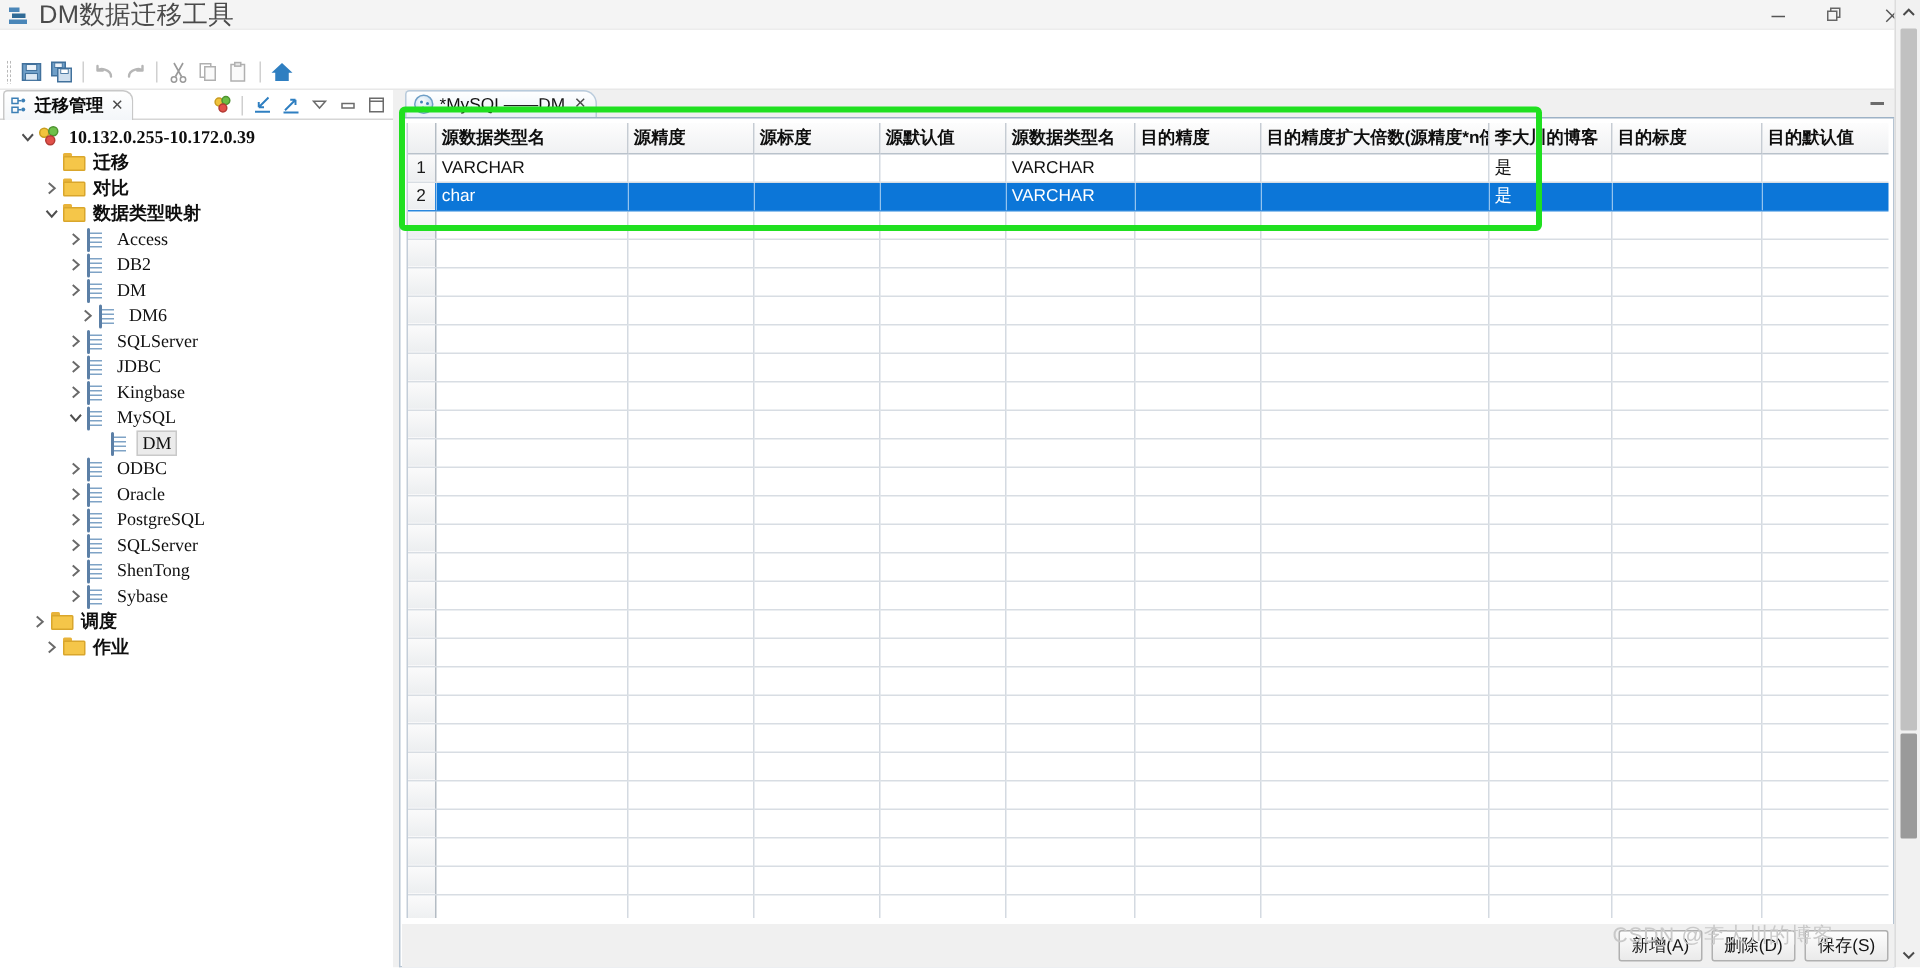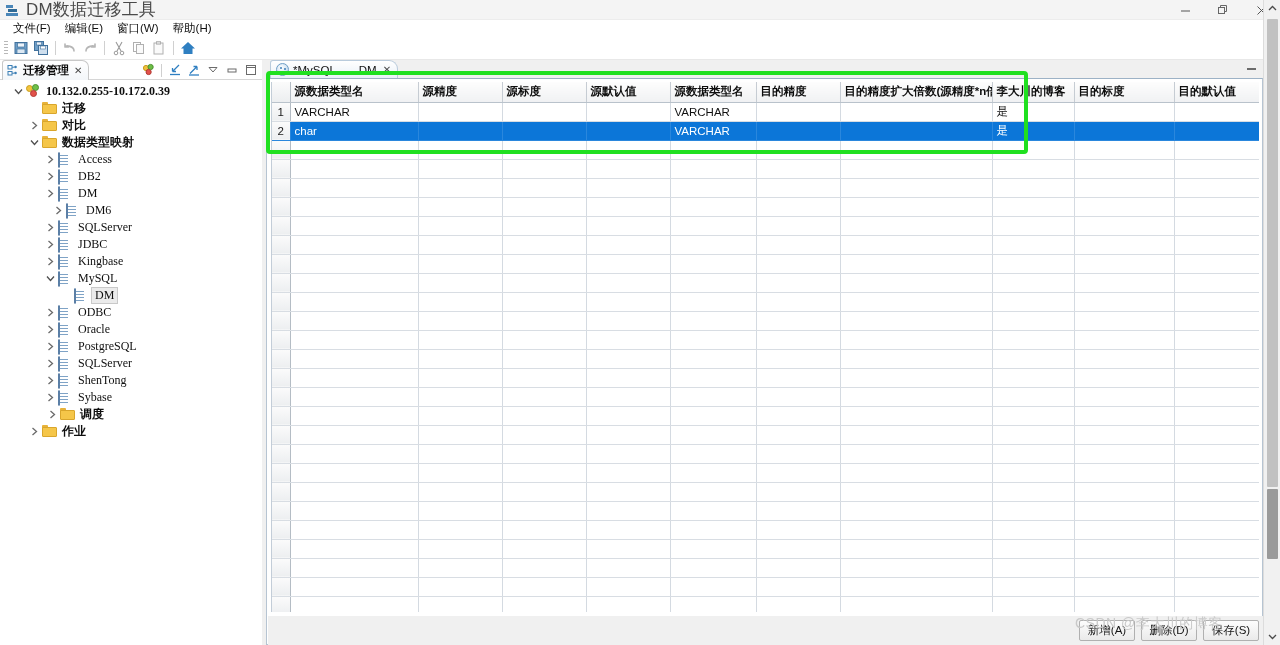--- a/index.html
+++ b/index.html
@@ -292,26 +292,20 @@
         </svg>
     </div>
     <div class="win-btn">
       <svg width="11" height="11" viewBox="0 0 11 11">
           <line x1="1.5" y1="1.5" x2="9.5" y2="9.5" stroke="#555" stroke-width="1"></line>
           <line x1="9.5" y1="1.5" x2="1.5" y2="9.5" stroke="#555" stroke-width="1"></line>
         </svg>
     </div>
   </div>
 
-  <div class="menubar">
-    <div class="mi">文件(F)</div>
-    <div class="mi">编辑(E)</div>
-    <div class="mi">窗口(W)</div>
-    <div class="mi">帮助(H)</div>
-  </div>
 
   <div class="toolbar">
     <div class="tb-grip"></div>
     <div class="tb-btn">
       <svg width="16" height="16" viewBox="0 0 16 16">
         <rect x="2" y="2.5" width="12" height="11" fill="#6f9fc8" stroke="#41719c"></rect>
         <rect x="4.5" y="3" width="7" height="4" fill="#eef4fa" stroke="#41719c" stroke-width=".7"></rect>
         <rect x="4" y="9" width="8" height="4.5" fill="#dce8f3" stroke="#41719c" stroke-width=".7"></rect>
       </svg>
     </div>
@@ -574,21 +568,21 @@
         </div>
         <div class="tnode" style="padding-left: 42px;">
           <span class="twist">
             <svg width="9" height="9" viewBox="0 0 9 9">
               <path d="M2.5 1 L6.5 4.5 L2.5 8" fill="none" stroke="#6a6a6a" stroke-width="1.3"></path>
             </svg>
           </span>
           <span class="tico"><span class="ic-db"><i></i><i></i><i></i><i></i></span></span>
           <span class="tlabel">Sybase</span>
         </div>
-        <div class="tnode bold" style="padding-left: 32px; margin-left: 12px;">
+        <div class="tnode bold" style="padding-left: 18px;">
           <span class="twist">
             <svg width="9" height="9" viewBox="0 0 9 9">
               <path d="M2.5 1 L6.5 4.5 L2.5 8" fill="none" stroke="#6a6a6a" stroke-width="1.3"></path>
             </svg>
           </span>
           <span class="tico"><span class="ic-folder"><span class="tabtop"></span><span class="body"></span></span></span>
           <span class="tlabel">调度</span>
         </div>
         <div class="tnode bold" style="padding-left: 26px;">
           <span class="twist">

